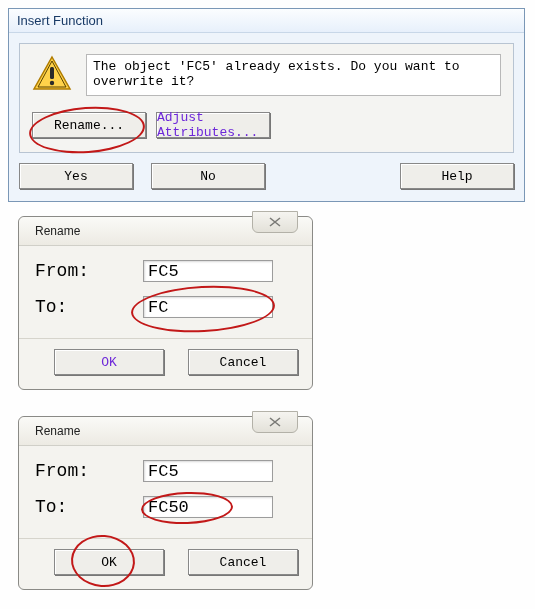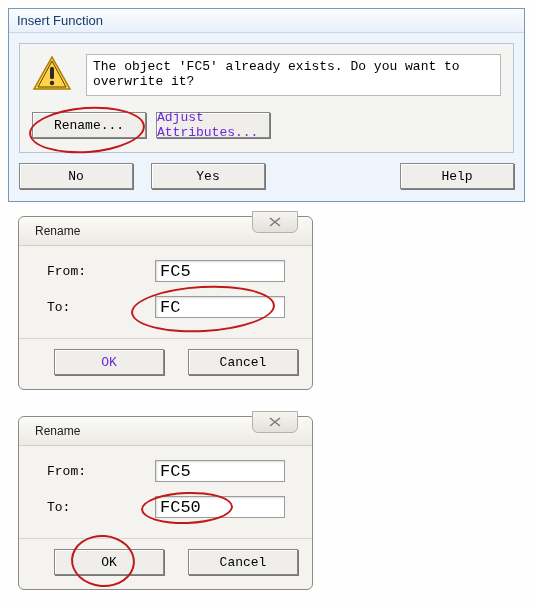--- a/index.html
+++ b/index.html
@@ -80,21 +80,21 @@
     width:44px;height:20px;
     background:linear-gradient(#f5f4f0,#e3e1d9);
     border:1px solid #b3b1a8;
     border-radius:0 0 6px 6px;
     display:flex;align-items:center;justify-content:center;
     color:#6b6b68;
     font-size:13px;
   }
   .dlg2-body{padding:14px 16px 6px 16px;}
   .field-row{display:flex;align-items:center;margin-bottom:14px;gap:8px;}
-  .field-label{width:100px;font-family:"Courier New",monospace;font-size:13px;margin-left:12px;}
+  .field-label{width:100px;font-family:"Courier New",monospace;font-size:18px;}
   .field-input{
     width:120px;height:20px;
     border:1px solid #9c9c9c;
     box-shadow:inset 1px 1px 2px rgba(0,0,0,0.15);
     background:#fff;
     padding:0 4px;
     font-family:"Courier New",monospace;font-size:17px;
     display:flex;align-items:center;
   }
   .dlg2-btns{
@@ -125,22 +125,22 @@
       </div>
       <div class="msg-text mono">The object 'FC5' already exists. Do you want to overwrite it?</div>
     </div>
     <div class="btn-row">
       <div class="btn rel">Rename...</div>
       <div class="btn disabled">Adjust Attributes...</div>
     </div>
   </div>
 
   <div class="btn-row2">
+    <div class="btn">Yes</div>
     <div class="btn">No</div>
-    <div class="btn">Yes</div>
     <div class="spacer"></div>
     <div class="btn">Help</div>
   </div>
 
   <div class="annot" style="left:20px;top:98px;width:112px;height:42px;transform:rotate(-4deg);"></div>
 </div>
 
 <div style="height:14px;"></div>
 
 <div class="dlg2 rel">

